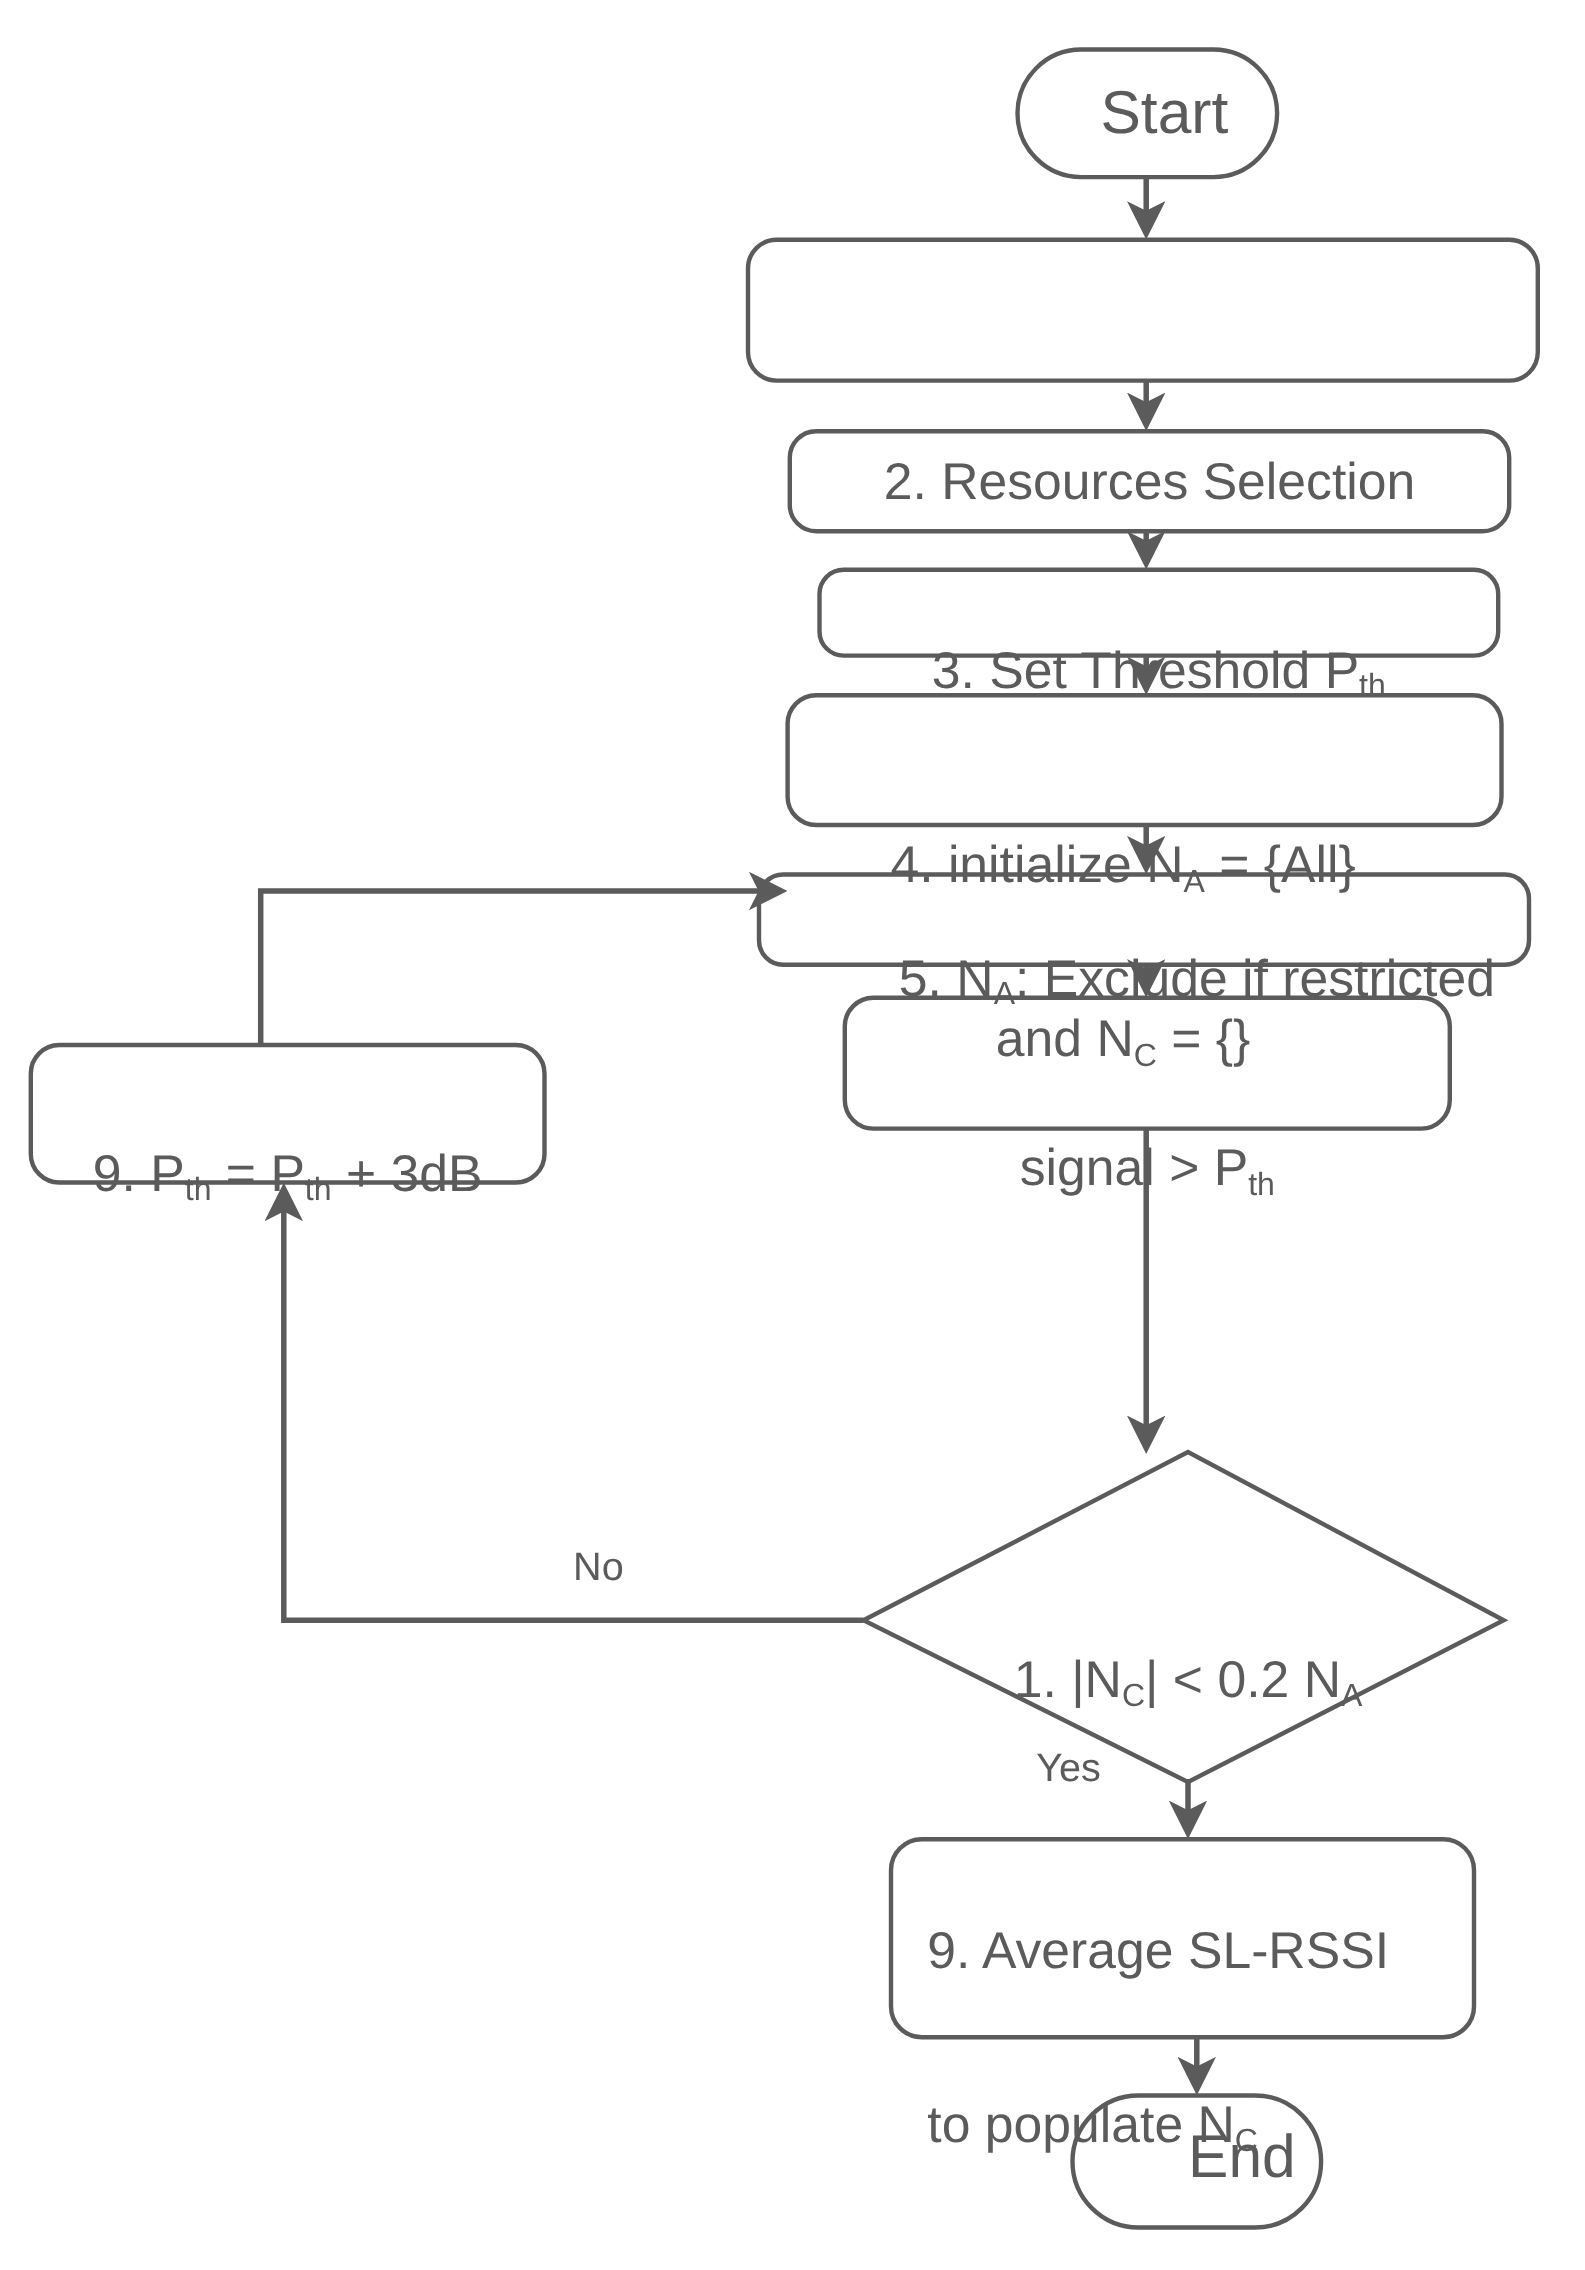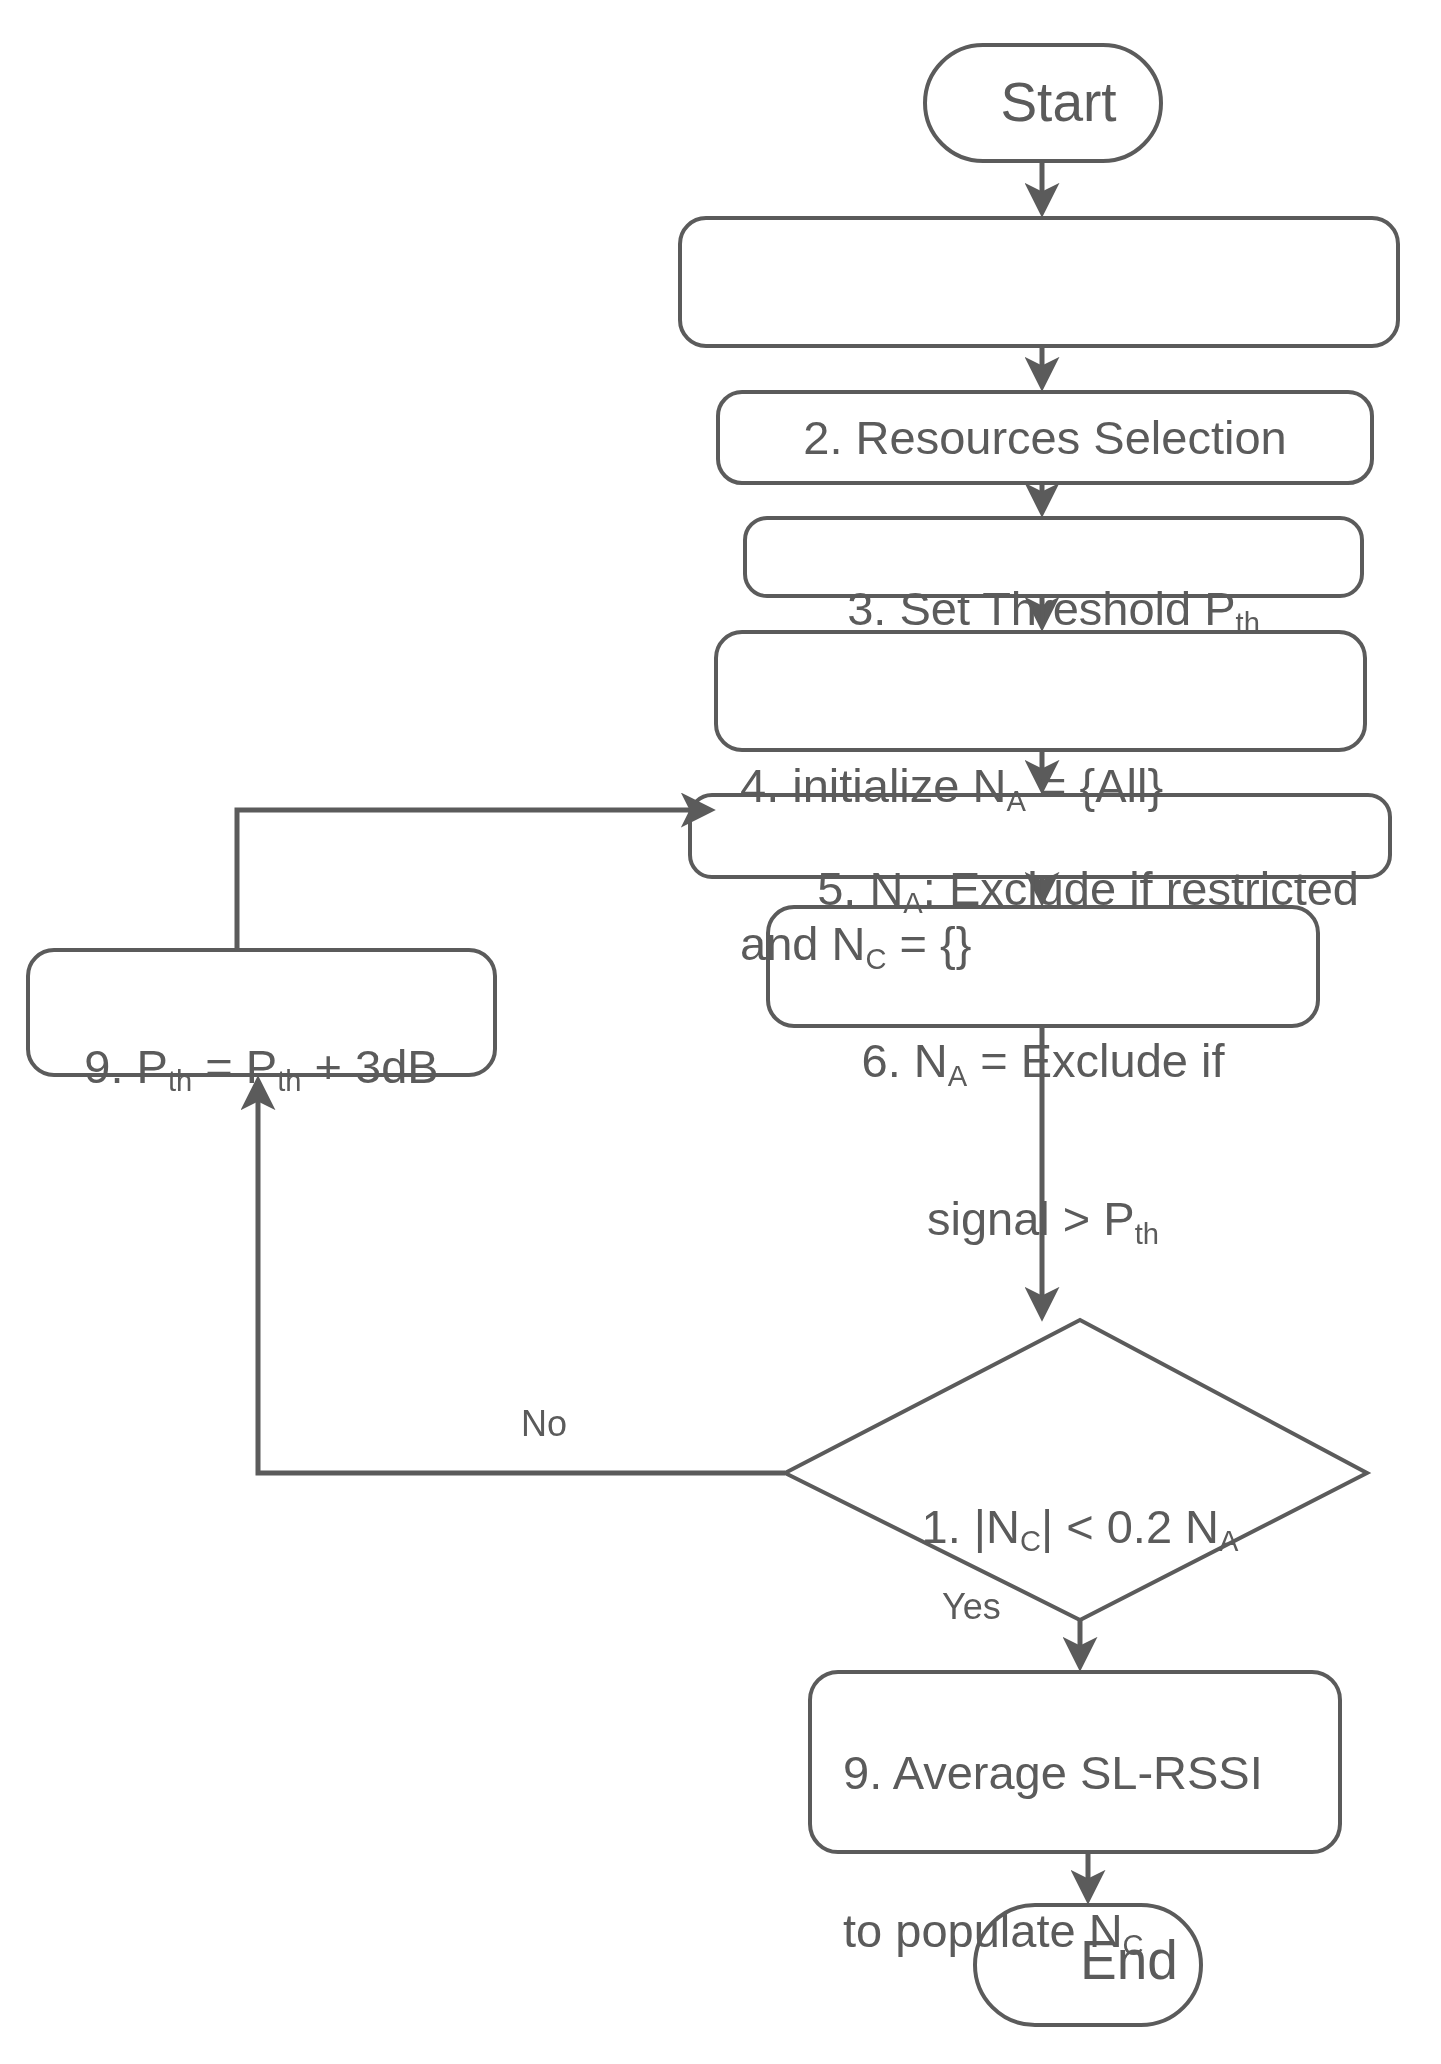--- a/index.html
+++ b/index.html
@@ -112,37 +112,34 @@
 
   <div class="node-label terminal-label" style="left:925px; top:72px; width:267px;">Start</div>
 
 
   <div class="node-label proc-label" style="left:718px; top:412px; width:654px; text-align:center;">2. Resources Selection</div>
 
   <div class="node-label proc-label" style="left:745px; top:530px; width:617px; text-align:center;">
     <span>3. Set Threshold P</span><span class="sub">th</span>
   </div>
 
-  <div class="node-label proc-label" style="left:740px; top:655px; width:610px; text-align:left;">
+  <div class="node-label proc-label" style="left:716px; top:655px; width:610px; text-align:center;">
     <div>
       <span>4. initialize N</span><span class="sub">A</span><span> = {All}</span>
     </div>
     <div>
       <span>and N</span><span class="sub">C</span><span> = {}</span>
     </div>
   </div>
 
   <div class="node-label proc-label" style="left:659px; top:810px; width:700px; text-align:right;">
     <span>5. N</span><span class="sub">A</span><span>: Exclude if restricted</span>
   </div>
 
   <div class="node-label proc-label" style="left:778px; top:930px; width:530px; text-align:center;">
-    <div>
-      <span>6. N</span><span class="sub">A</span><span> = Exclude if</span>
-    </div>
     <div>
       <span>signal &gt; P</span><span class="sub">th</span>
     </div>
   </div>
 
   <div class="node-label proc-label" style="left:830px; top:1448px; width:500px; text-align:center;">
     <span>1. |N</span><span class="sub">C</span><span>| &lt; 0.2 N</span><span class="sub">A</span>
   </div>
 
   <div class="node-label proc-label" style="left:28px; top:988px; width:467px; text-align:center;">

